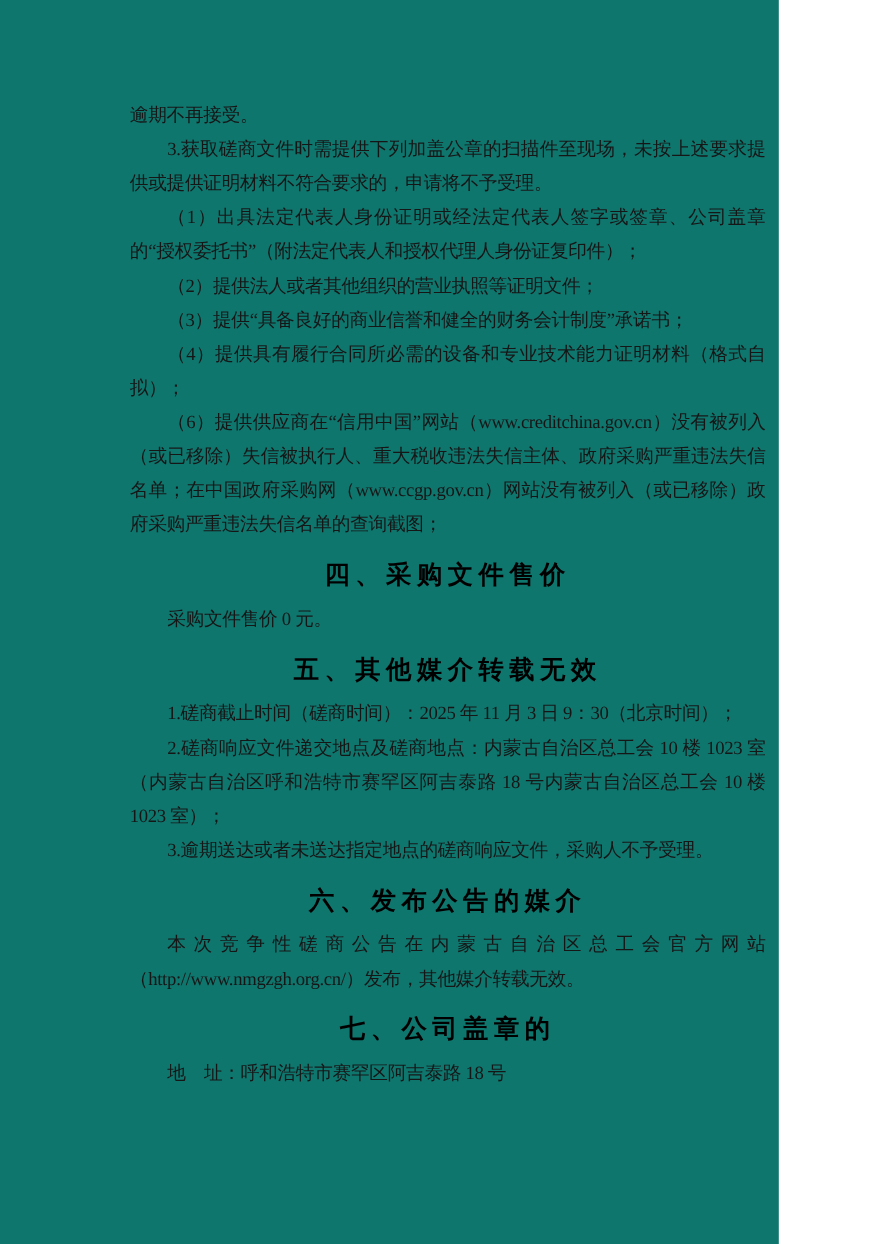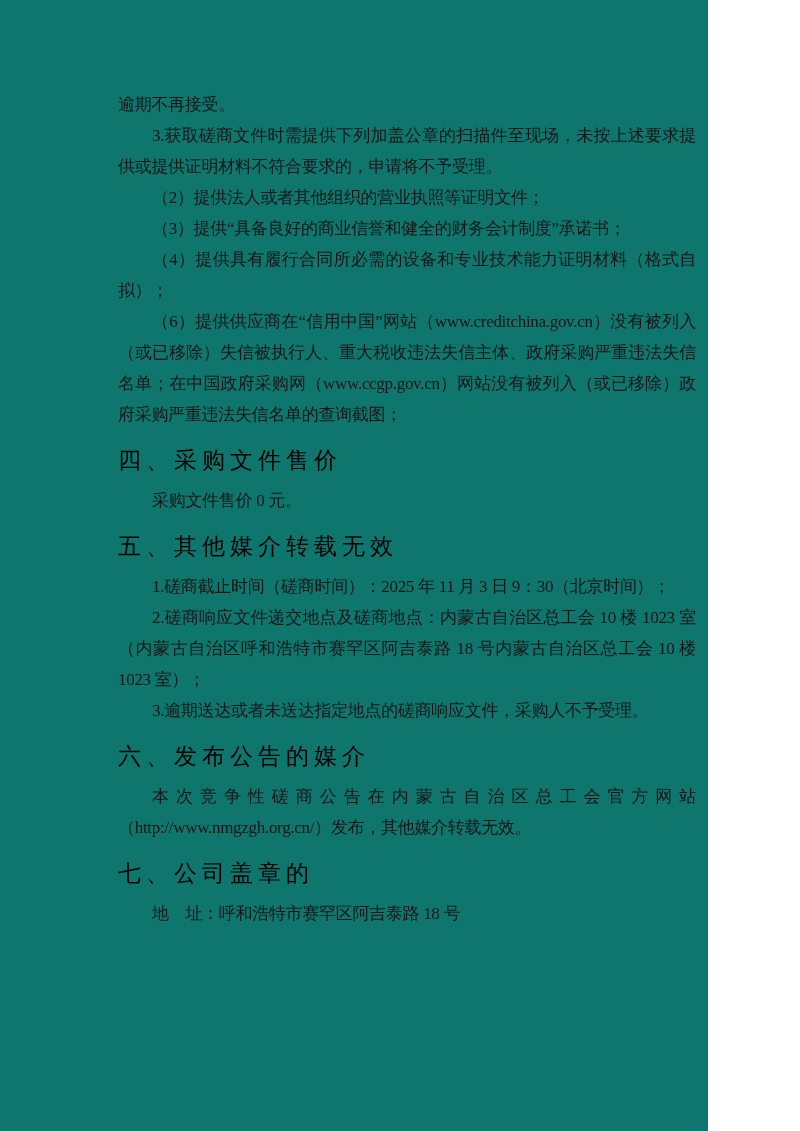--- a/index.html
+++ b/index.html
@@ -34,36 +34,38 @@
   }
   .p.no-indent {
     text-indent: 0;
   }
   .p.gap-top {
     margin-top: 0;
   }
   .h {
     margin: 15px 0 9px 0;
     font-family: "Liberation Sans", "DejaVu Sans", sans-serif;
-    font-weight: normal;
+    font-weight: bold;
     font-size: 23px;
     line-height: 31px;
     letter-spacing: 5px;
     color: #000000;
     text-indent: 0;
+    text-align: center;
   }
 </style>
 </head>
 <body>
 
 <div class="page">
   <div class="doc-body">
 
     <p class="p no-indent">逾期不再接受。</p>
     <p class="p">3.获取磋商文件时需提供下列加盖公章的扫描件至现场，未按上述要求提供或提供证明材料不符合要求的，申请将不予受理。</p>
+    <p class="p">（1）出具法定代表人身份证明或经法定代表人签字或签章、公司盖章的“授权委托书”（附法定代表人和授权代理人身份证复印件）；</p>
     <p class="p">（2）提供法人或者其他组织的营业执照等证明文件；</p>
     <p class="p">（3）提供“具备良好的商业信誉和健全的财务会计制度”承诺书；</p>
     <p class="p">（4）提供具有履行合同所必需的设备和专业技术能力证明材料（格式自拟）；</p>
     <p class="p">（6）提供供应商在“信用中国”网站（www.creditchina.gov.cn）没有被列入（或已移除）失信被执行人、重大税收违法失信主体、政府采购严重违法失信名单；在中国政府采购网（www.ccgp.gov.cn）网站没有被列入（或已移除）政府采购严重违法失信名单的查询截图；</p>
 
     <h2 class="h">四、采购文件售价</h2>
     <p class="p">采购文件售价 0 元。</p>
 
     <h2 class="h">五、其他媒介转载无效</h2>
     <p class="p">1.磋商截止时间（磋商时间）：2025 年 11 月 3 日 9：30（北京时间）；</p>

